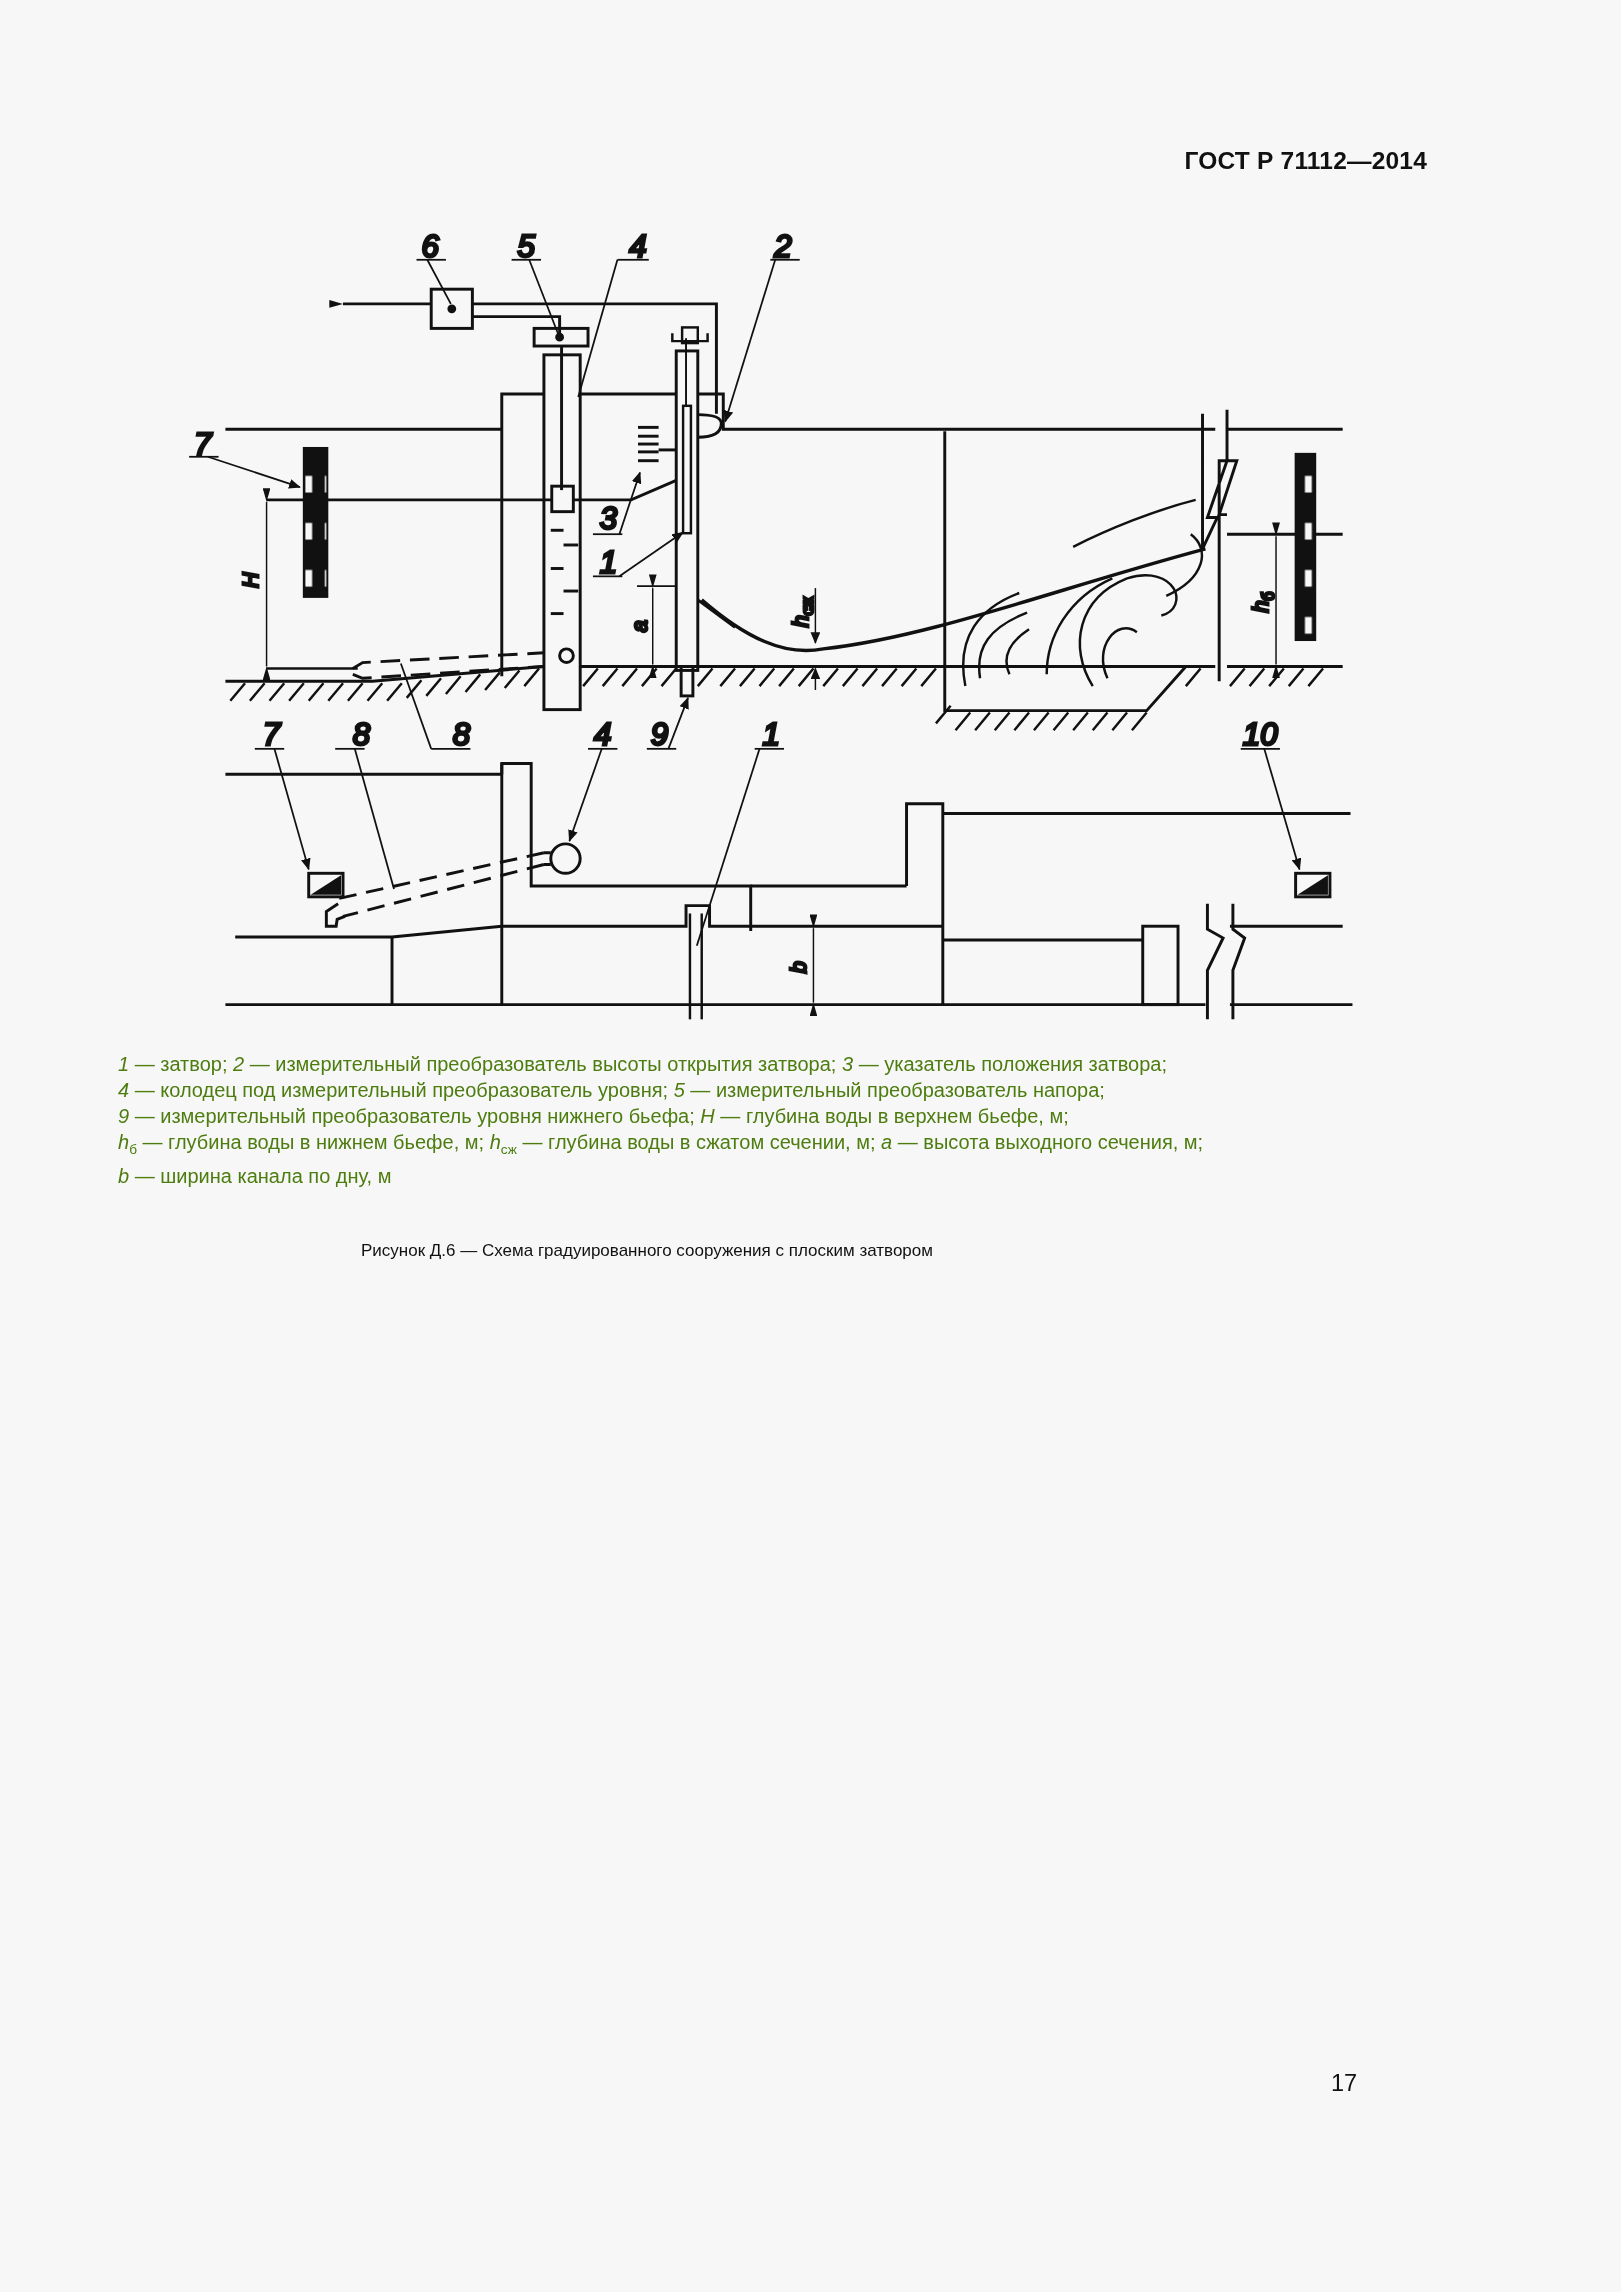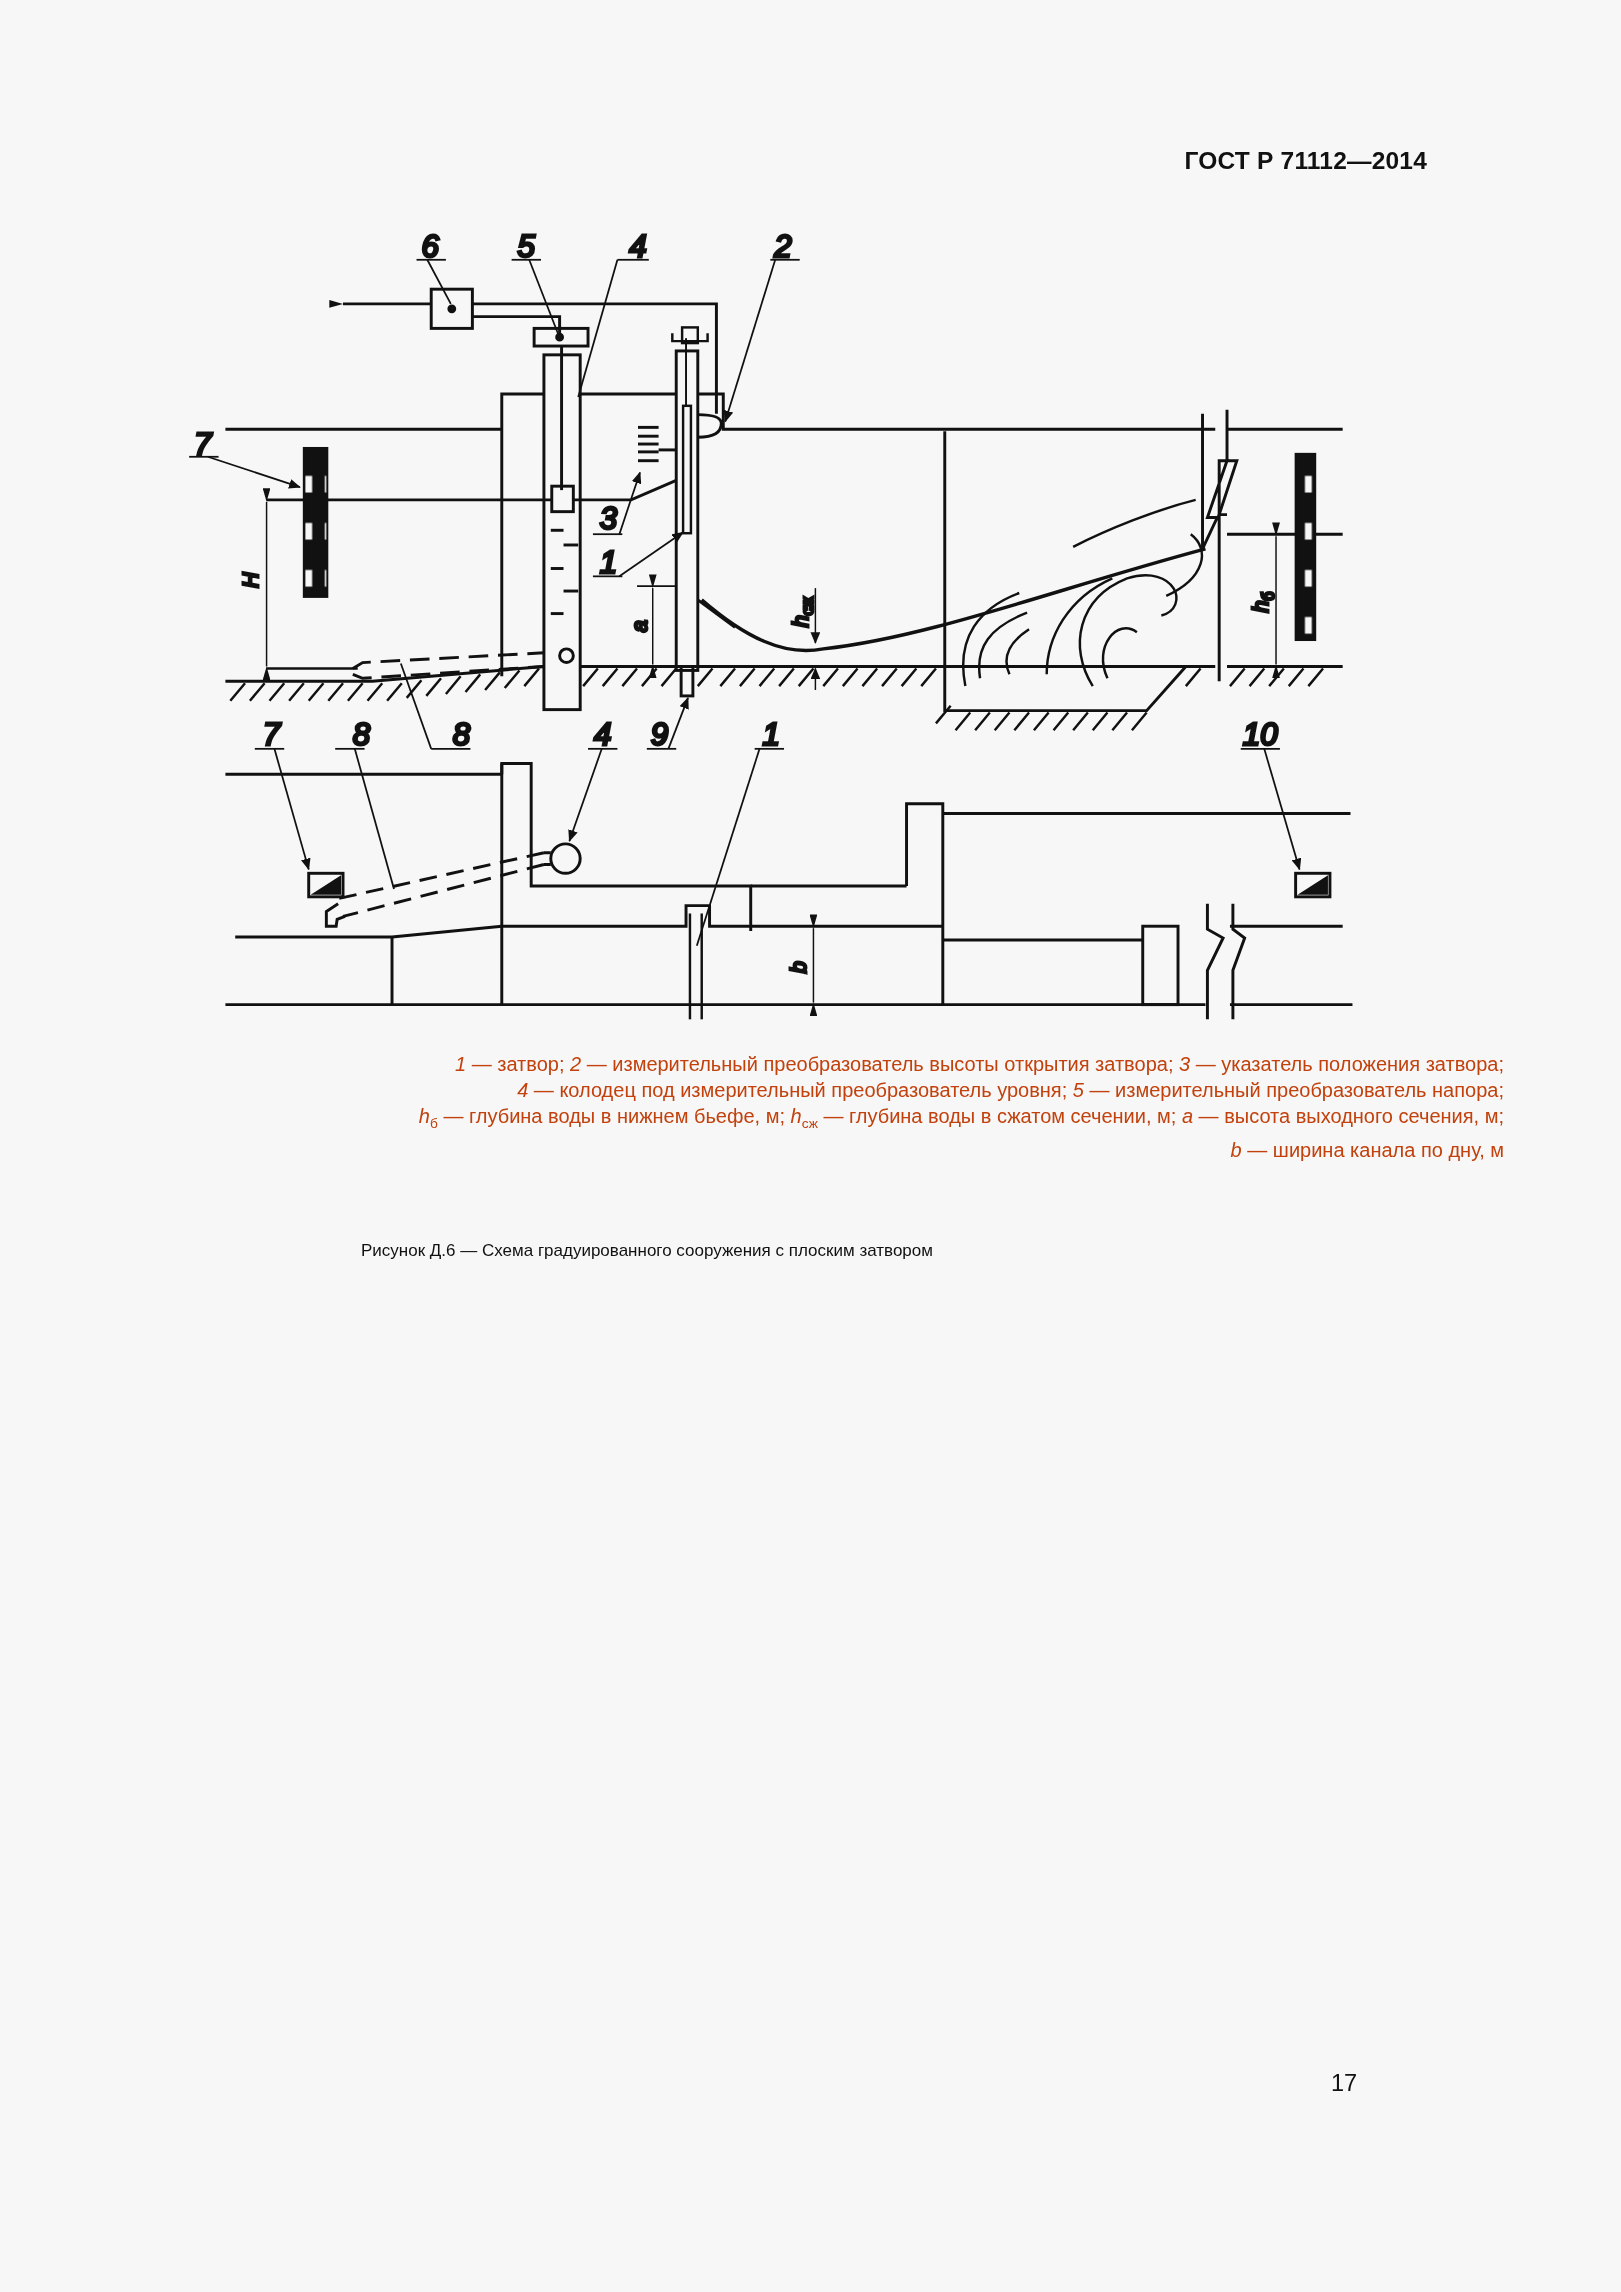--- a/index.html
+++ b/index.html
@@ -10,21 +10,21 @@
   .header-code {
     position:absolute; top:147px; right:194px;
     font-weight:bold; font-size:24.5px; letter-spacing:0.2px;
   }
   .diagram { position:absolute; left:0; top:0; width:1621px; height:1039px; }
   .diagram svg { width:1621px; height:1039px; }
   .lbl { font-family:"Liberation Sans", sans-serif; font-style:italic; font-size:32px; fill:#111; }
   .lbl-sm { font-family:"Liberation Sans", sans-serif; font-style:italic; font-size:22px; fill:#111; }
   .legend {
     position:absolute; top:1051px; left:118px; width:1386px;
-    text-align:right; font-size:20px; line-height:26px; color:#c2410c;
+    text-align:left; font-size:20px; line-height:26px; color:#4d7c0f;
   }
   .legend .line { display:block; white-space:nowrap; }
   .legend i { font-style:italic; }
   .caption-wrap { position:absolute; top:1241px; left:361px; font-size:17px; }
   .page-number { position:absolute; top:2070px; left:1331px; font-size:23.5px; }
 </style>
 </head>
 <body>
 
 <div class="header-code">ГОСТ Р 71112—2014</div>
@@ -238,20 +238,21 @@
   <text class="lbl" x="606" y="760">4</text>
   <text class="lbl" x="778" y="760">1</text>
   <text class="lbl" x="1268" y="760">10</text>
   <text class="lbl-sm" transform="translate(822,993) rotate(-90)">b</text>
 </svg>
 </div>
 
 <div class="legend" id="legend">
     <span class="line"><i>1</i> — затвор; <i>2</i> — измерительный преобразователь высоты открытия затвора; <i>3</i> — указатель положения затвора;</span>
     <span class="line"><i>4</i> — колодец под измерительный преобразователь уровня; <i>5</i> — измерительный преобразователь напора;</span>
+    <span class="line"><i>9</i> — измерительный преобразователь уровня нижнего бьефа; <i>H</i> — глубина воды в верхнем бьефе, м;</span>
     <span class="line"><i>h</i><sub style="font-size: 13.7px;">б</sub> — глубина воды в нижнем бьефе, м; <i>h</i><sub style="font-size: 13.7px;">сж</sub> — глубина воды в сжатом сечении, м; <i>a</i> — высота выходного сечения, м;</span>
     <span class="line"><i>b</i> — ширина канала по дну, м</span>
   </div>
 
 <div class="caption-wrap">Рисунок Д.6 — Схема градуированного сооружения с плоским затвором</div>
 
 <div class="page-number">17</div>
 
 
 </body></html>

